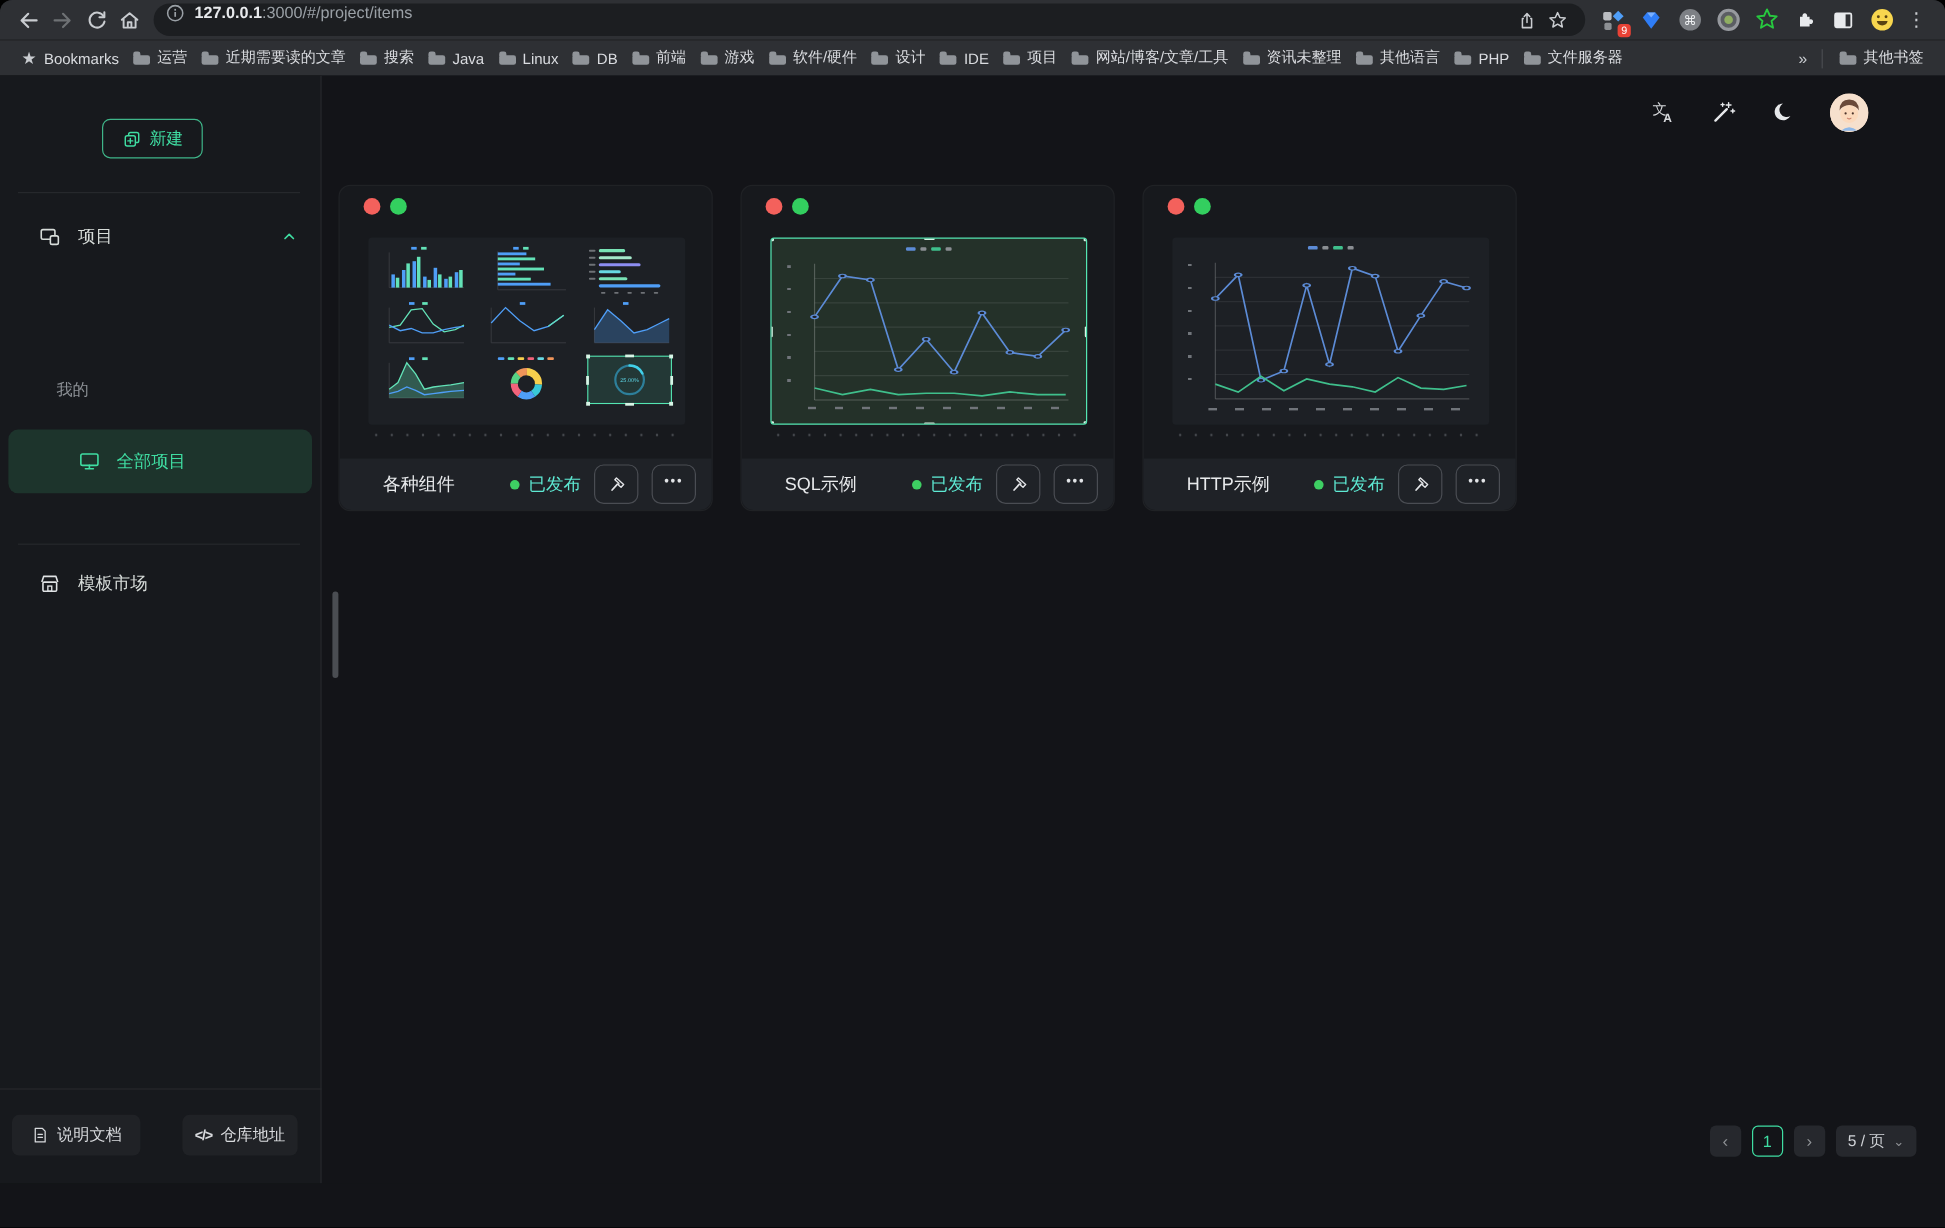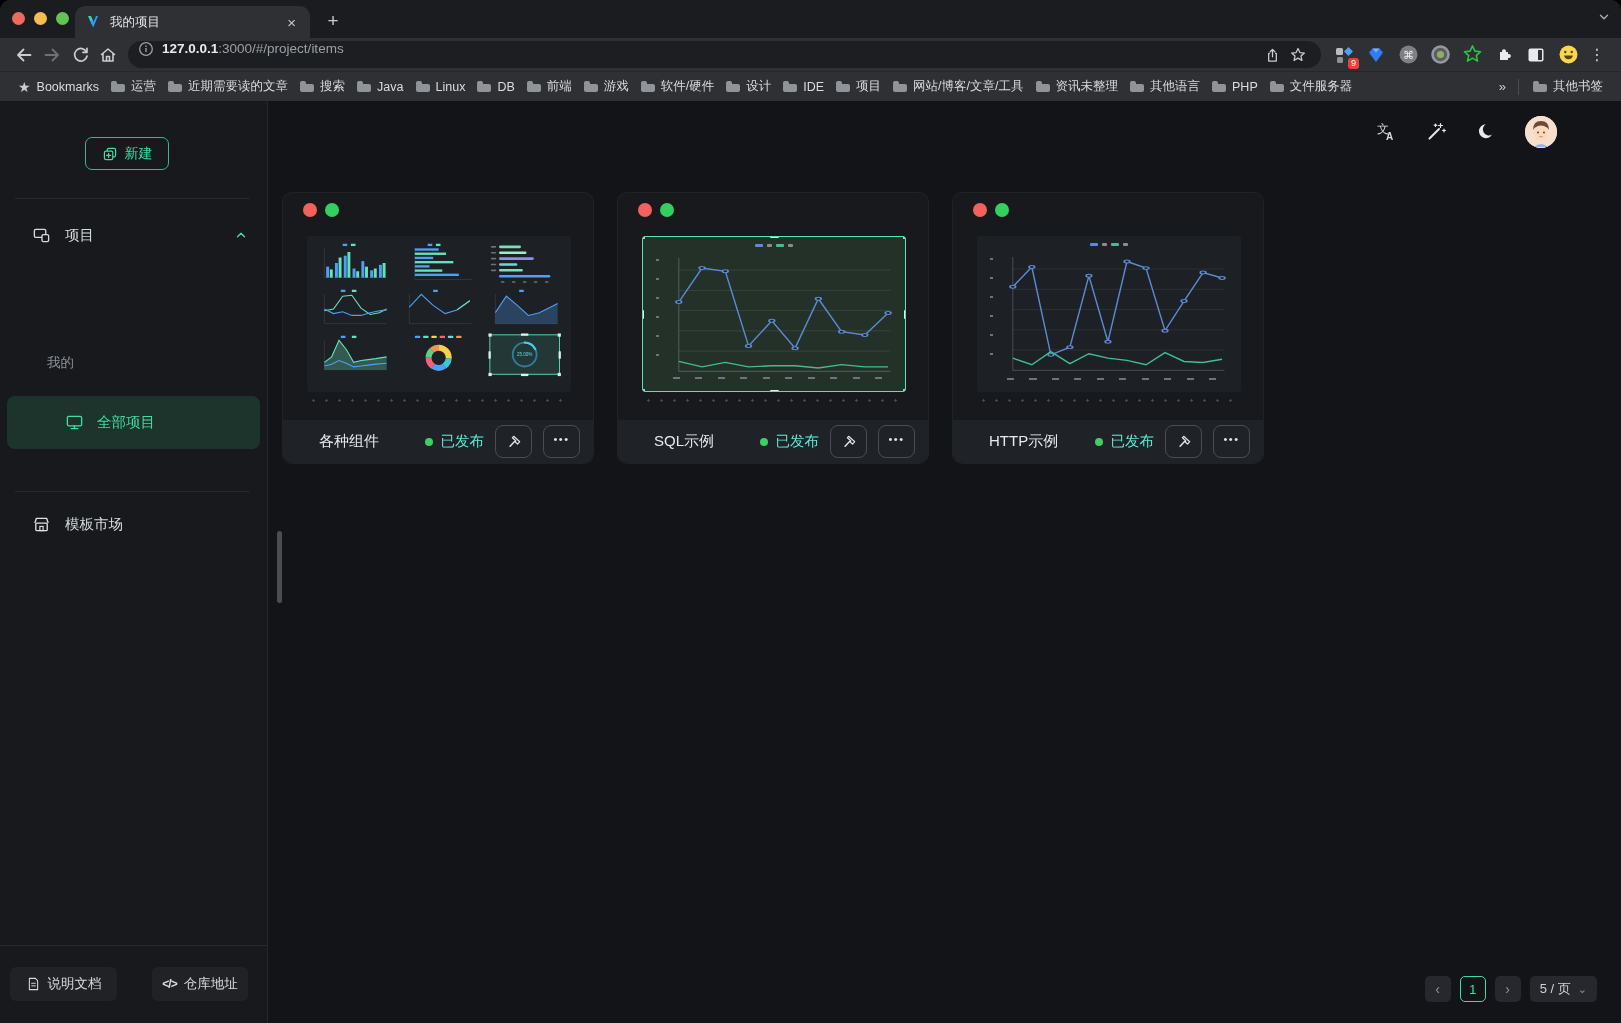--- a/index.html
+++ b/index.html
@@ -98,41 +98,20 @@
   .pbtn{width:26px;height:26px;border-radius:5px;background:#26282d;color:#8f9296;display:flex;align-items:center;justify-content:center;font-size:14px;}
   .pcur{width:26px;height:26px;border-radius:5px;border:1px solid #3fdda2;color:#3fdda2;display:flex;align-items:center;justify-content:center;font-size:13.5px;box-sizing:border-box;}
   .psel{height:26px;border-radius:5px;background:#26282d;color:#cfd2d6;display:flex;align-items:center;gap:7px;padding:0 10px;font-size:13px;}
   .psel .chev{color:#8f9296;font-size:11px;}
 </style>
 </head>
 <body>
 
 <div class="screen">
 
-  <div class="tabstrip">
-    <div class="lights">
-      <i class="light l-red"></i>
-      <i class="light l-yellow"></i>
-      <i class="light l-green"></i>
-    </div>
-    <div class="tab">
-      <svg width="16" height="16" viewBox="0 0 16 16">
-        <path d="M3 2 L6.5 10 L8 6.5 L6 2 Z" fill="#35d2bc"></path>
-        <path d="M13 2 L8.2 13.5 L5.8 8.2 L7.3 4.8 L8.6 8 L11 2 Z" fill="#2a9ff5"></path>
-      </svg>
-      <span class="tab-title">我的项目</span>
-      <span class="tab-close">×</span>
-    </div>
-    <div class="newtab">+</div>
-    <div class="tabsearch">
-      <svg width="14" height="14" viewBox="0 0 20 20">
-          <path d="M5 7.5 l5 5 5 -5" stroke="#a9acb0" stroke-width="2" fill="none" stroke-linecap="round"></path>
-        </svg>
-    </div>
-  </div>
 
   <div class="toolbar">
     <div class="navbtn">
       <svg width="20" height="20" viewBox="0 0 20 20">
           <path d="M16.5 10 H4.5 M9.5 4.5 L4 10 l5.5 5.5" stroke="#c9ccd0" stroke-width="1.8" fill="none" stroke-linecap="round" stroke-linejoin="round"></path>
         </svg>
     </div>
     <div class="navbtn">
       <svg width="20" height="20" viewBox="0 0 20 20">
           <path d="M3.5 10 H15.5 M10.5 4.5 L16 10 l-5.5 5.5" stroke="#6e7174" stroke-width="1.8" fill="none" stroke-linecap="round" stroke-linejoin="round"></path>

